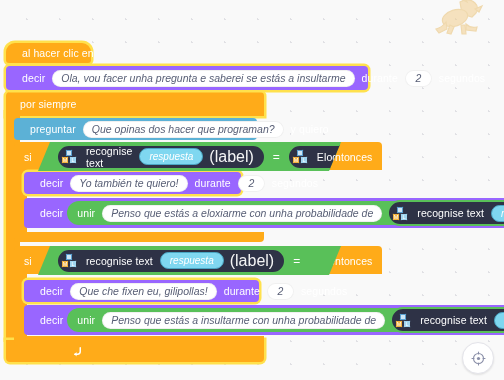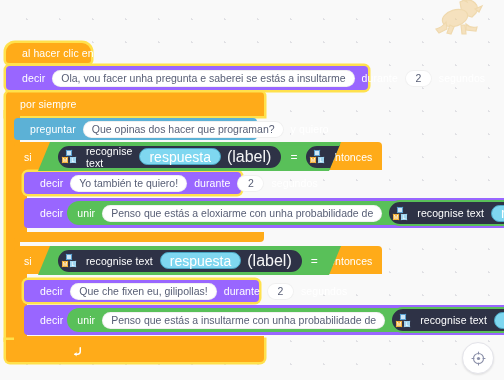--- a/index.html
+++ b/index.html
@@ -57,25 +57,26 @@
   .c-sensing { background:#5cb1d6; }
   .c-operator{ background:#59c059; }
 
   
   .oval {
     background:#fff; color:#575e75;
     border-radius:11px; height:17px;
     display:inline-flex; align-items:center;
     padding:0 9px; font-size:10.5px; margin:0 3px;
     box-shadow: inset 0 0 0 1px rgba(0,0,0,.06);
+    font-style: italic;
   }
   .oval.num { min-width:13px; justify-content:center; padding:0 7px; }
   .oval.report {
     background:#7fd7f0; color:#fff; box-shadow:none;
-    border:1px solid #4aa7c4; font-size:14px; height:15px;
+    border:1px solid #4aa7c4; font-size:10px; height:15px;
   }
   .paren { color:#fff; font-size:16px; padding:0 3px; opacity:.95; }
 
   
   .ml-pill {
     background:#2e3246; border:2px solid #59c059;
     border-radius:13px; height:22px;
     display:inline-flex; align-items:center;
     padding:0 7px 0 3px; margin:0 2px; color:#fff;
   }

